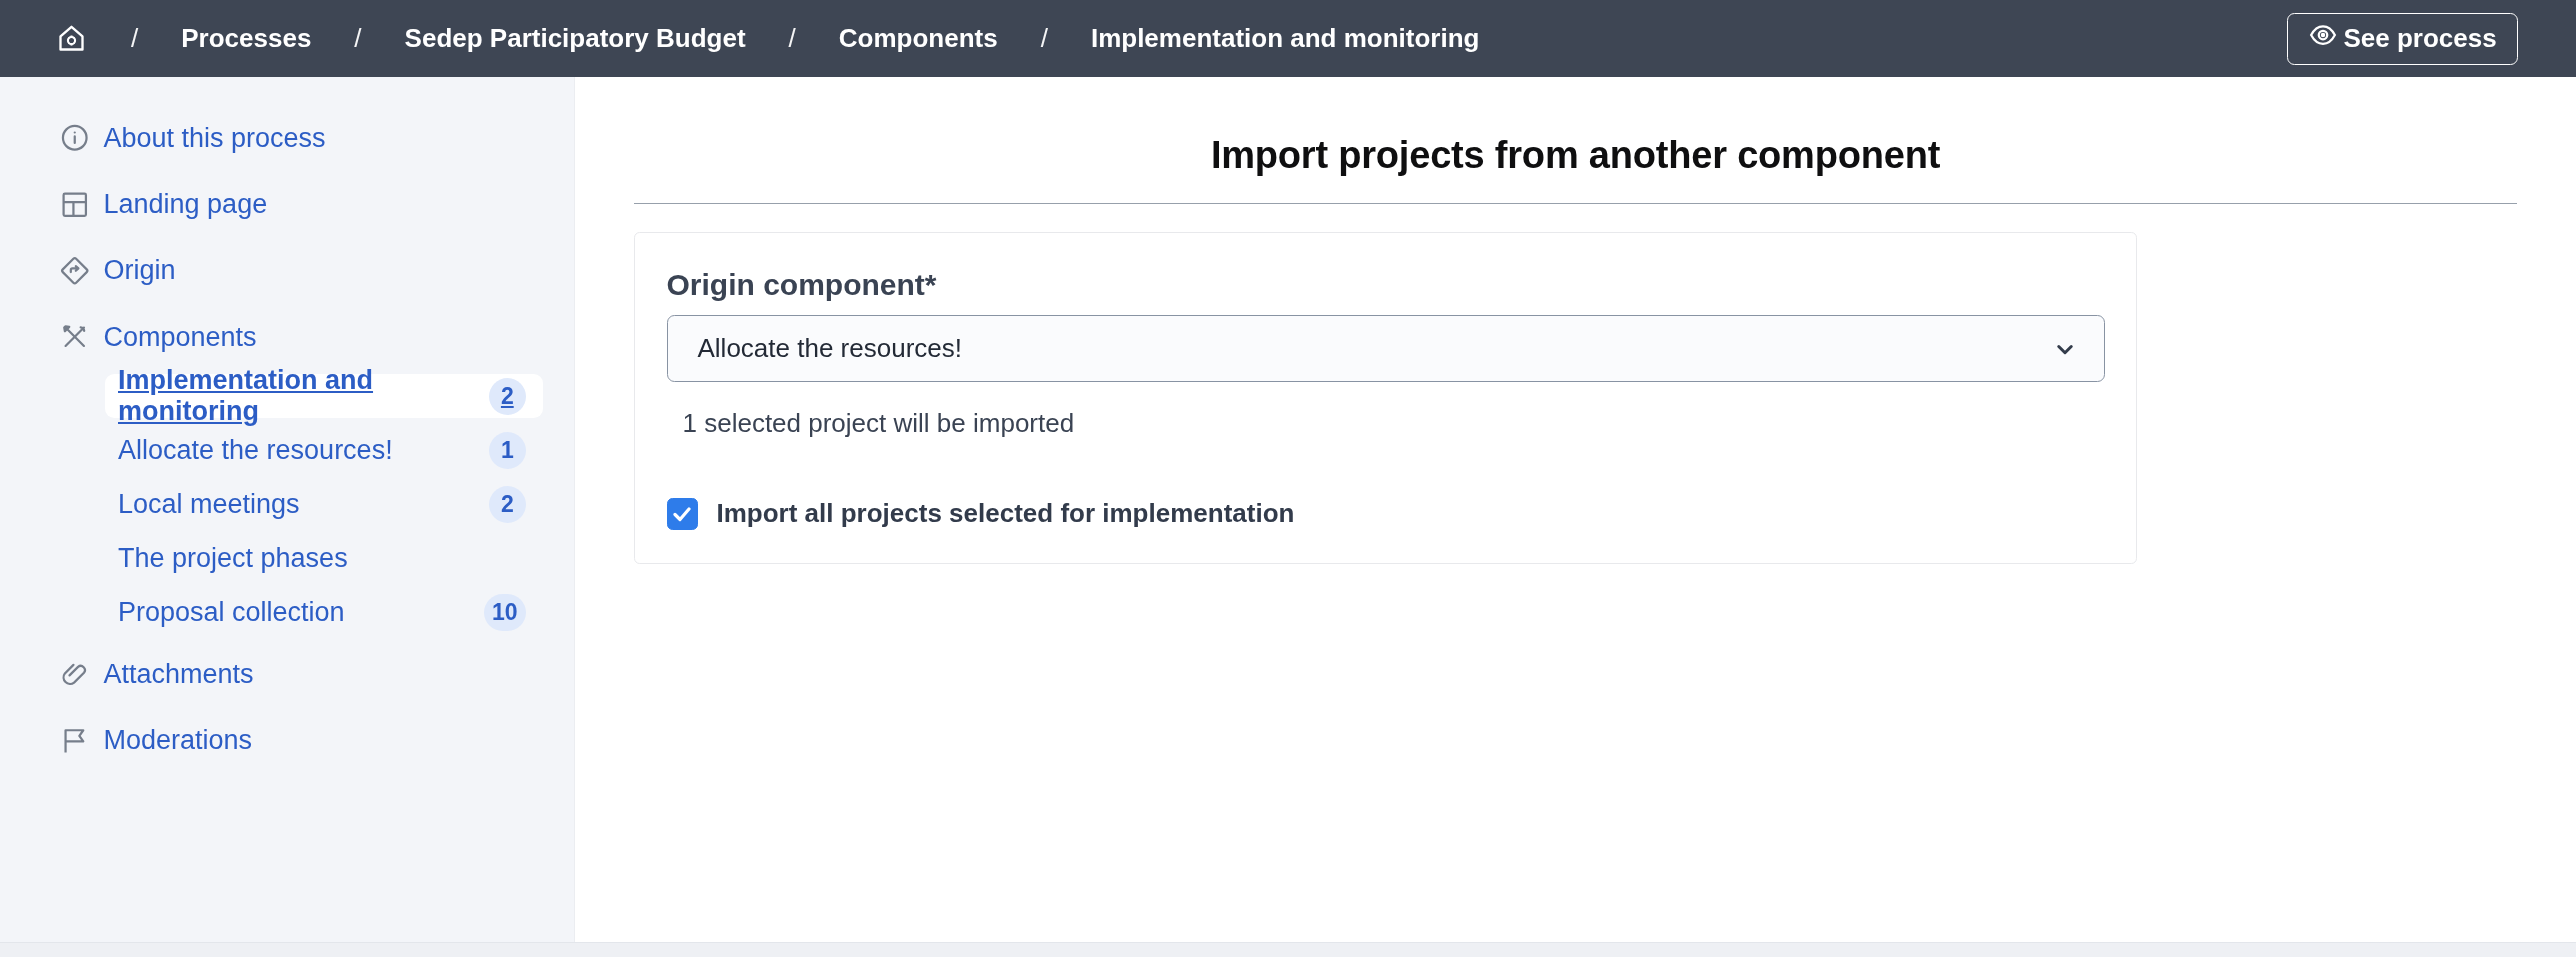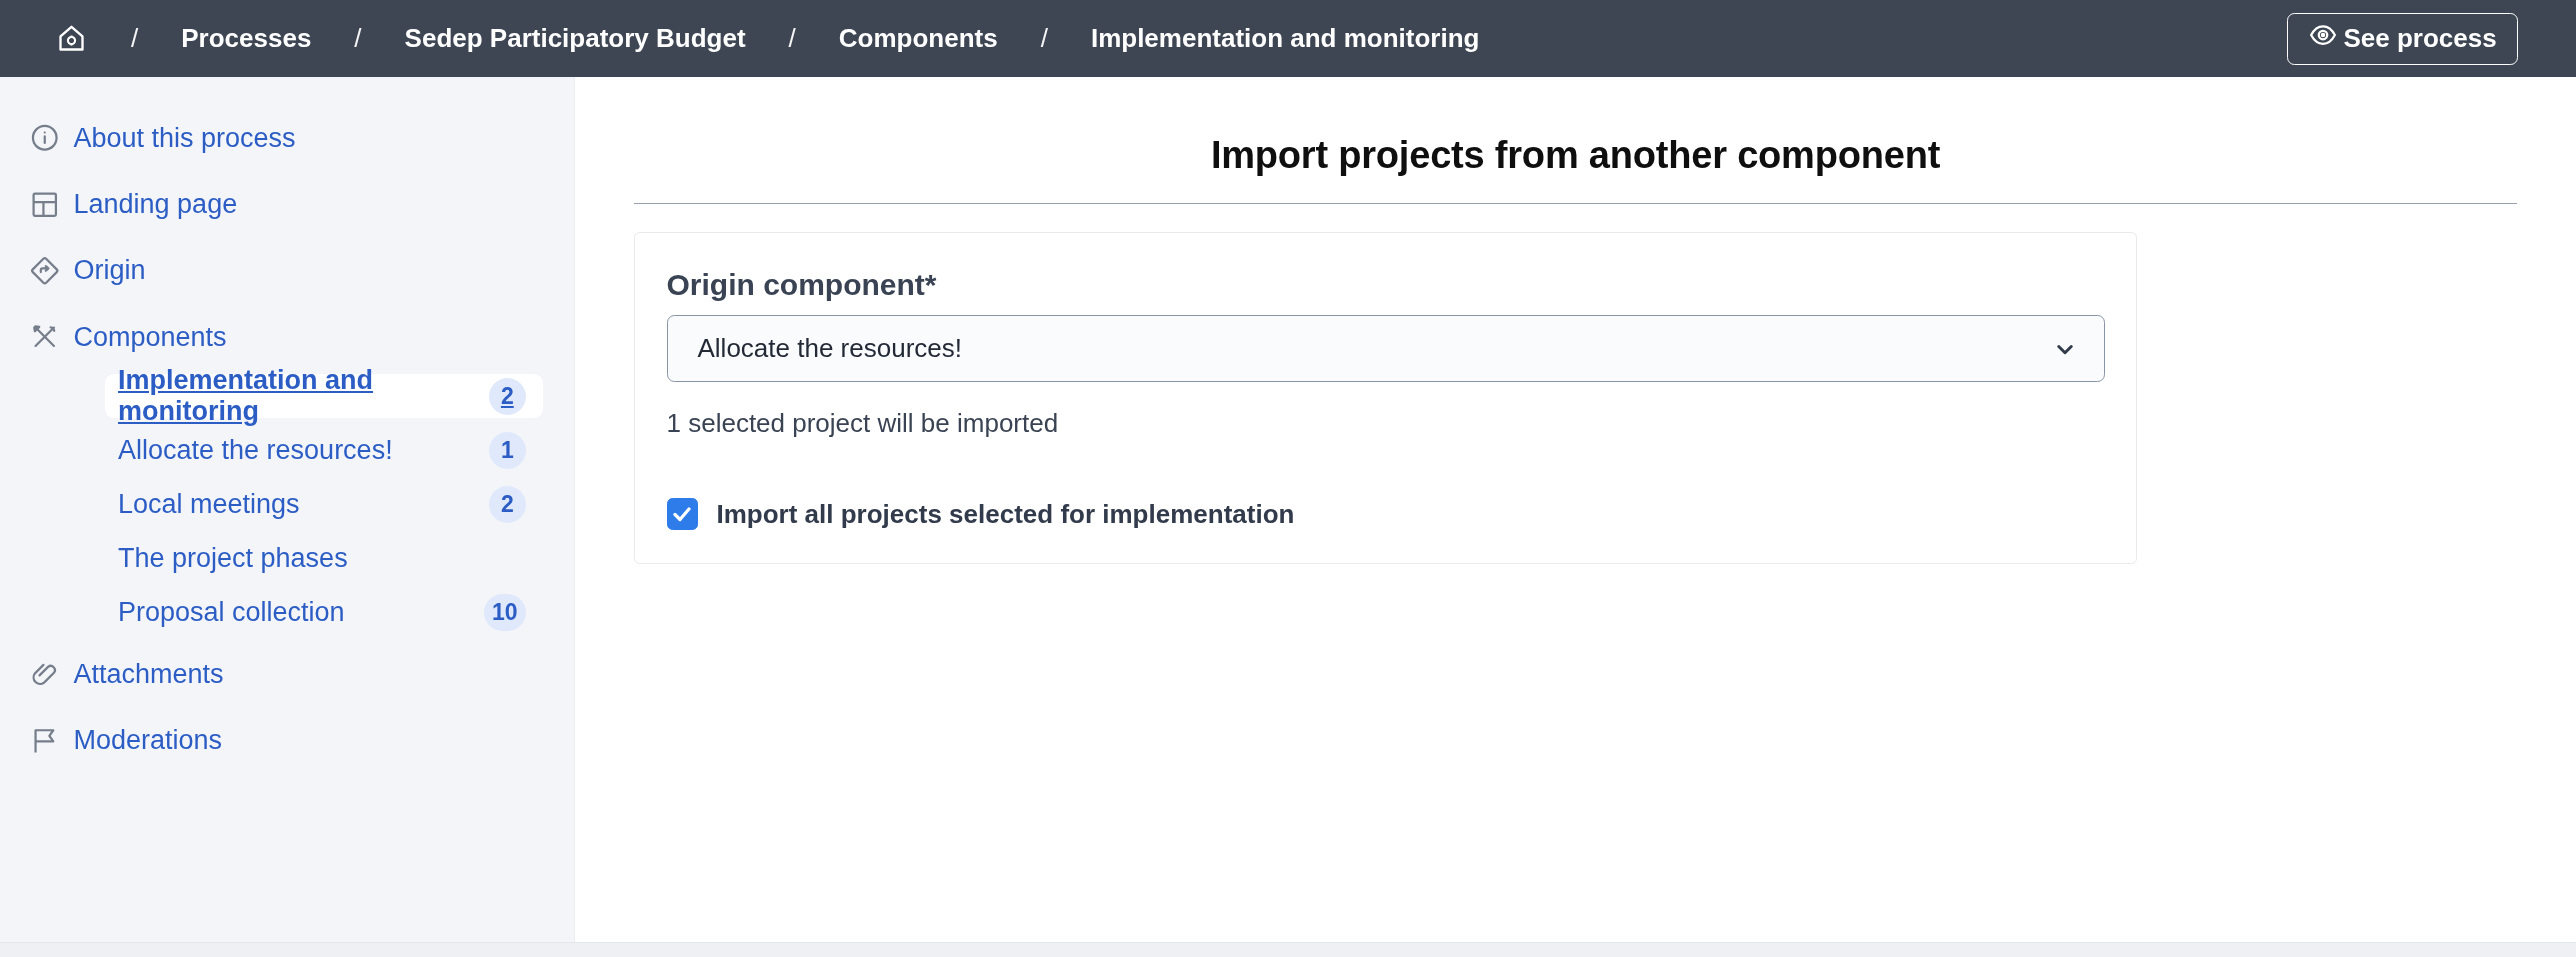--- a/index.html
+++ b/index.html
@@ -65,21 +65,21 @@
     border-right: 0.9px solid #ebedf1;
     padding-top: 31.5px;
     flex: none;
   }
   .nav-item {
     height: 59px;
     margin-bottom: 7.4px;
     display: flex;
     align-items: center;
     gap: 13px;
-    padding-left: 29px;
+    padding-left: 59px;
     color: #2c5dc5;
     font-size: 27px;
     font-weight: 500;
     text-decoration: none;
     cursor: pointer;
   }
   .nav-item .icon { color: #767e8b; display: flex; }
   .nav-item .icon svg { display: block; }
 
   .subnav { margin: 1.9px 0 5.6px 0; }
@@ -162,25 +162,26 @@
     padding: 0 24px 0 30px;
     font-size: 26px;
     color: #232a36;
     cursor: pointer;
   }
   .select .chevron { color: #333c4b; display: flex; }
   .info-text {
     margin-top: 26px;
     font-size: 26px;
     color: #3a4353;
+    margin-left: 16px;
   }
   .checkbox-row {
     margin-top: 59px;
     display: flex;
-    align-items: flex-end;
+    align-items: flex-start;
     gap: 18.5px;
   }
   .checkbox {
     width: 31.5px;
     height: 31.5px;
     border: 1.9px solid #8893a3;
     border-radius: 5.6px;
     background: #ffffff;
     display: flex;
     align-items: center;

